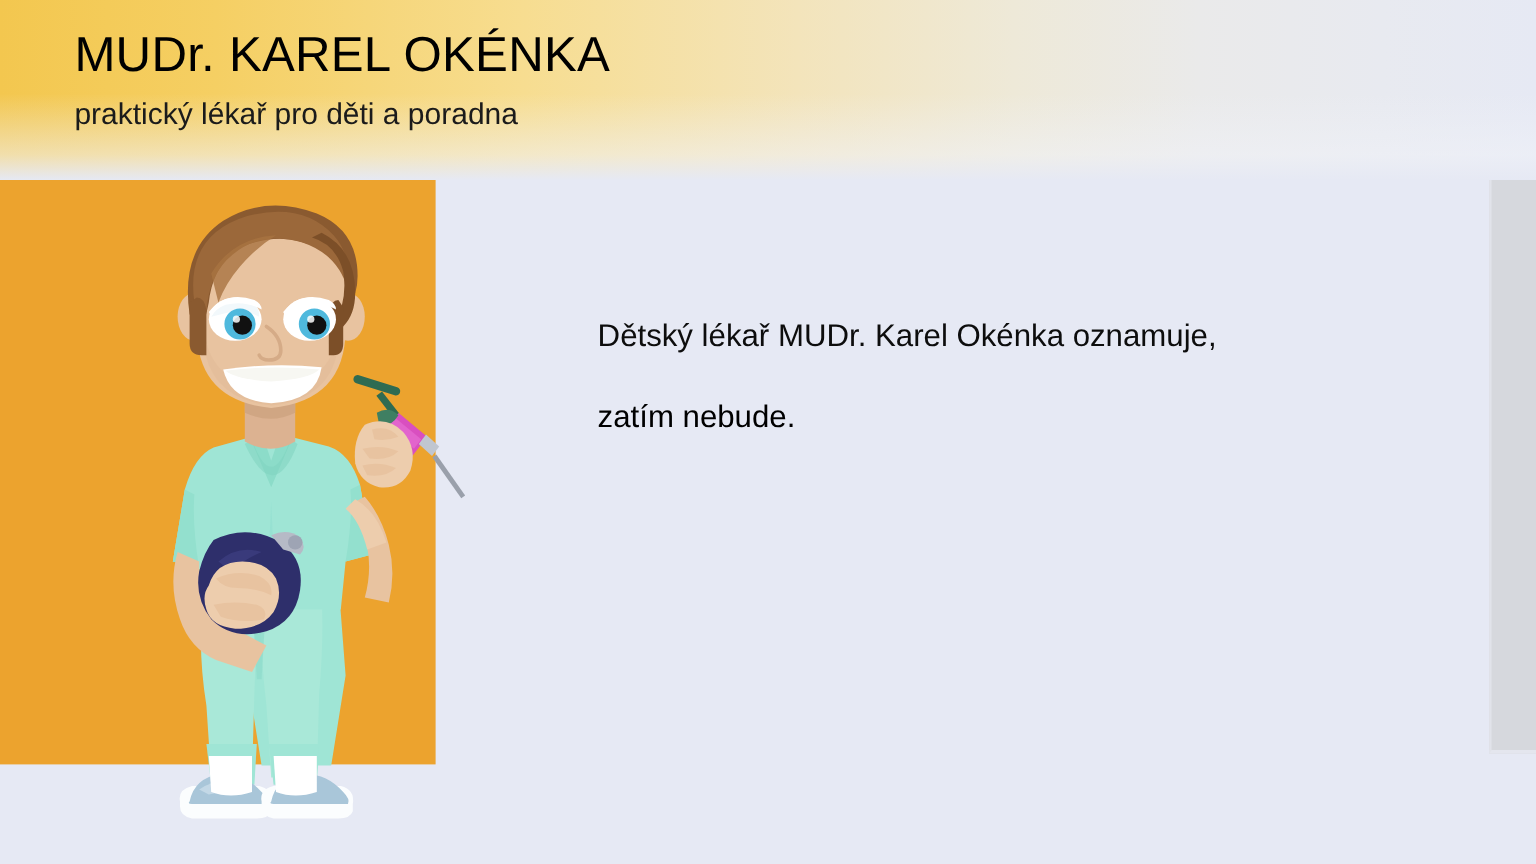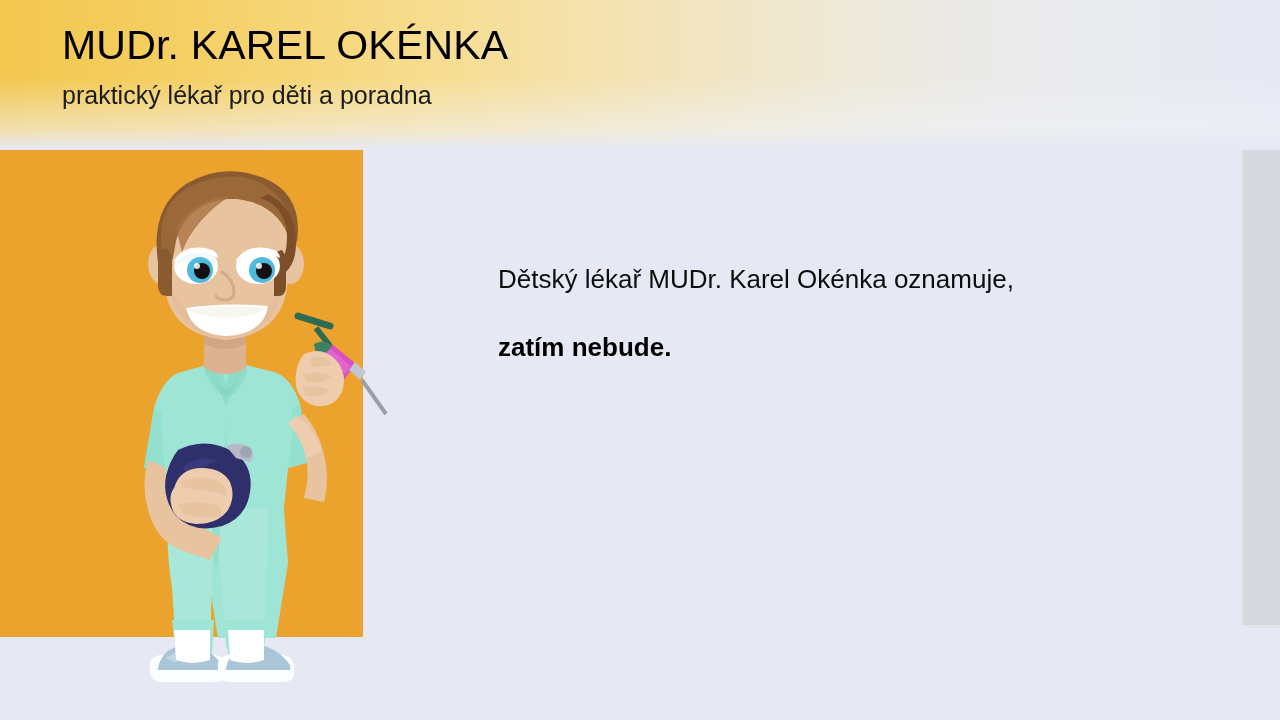--- a/index.html
+++ b/index.html
@@ -108,21 +108,21 @@
   .ann-line {
     font-size: 26px;
     line-height: 35px;
     color: #0d0d0d;
     white-space: nowrap;
   }
   .ann-strong {
     font-size: 26px;
     line-height: 35px;
     color: #000000;
-    font-weight: bold;
+    font-weight: normal;
     white-space: nowrap;
   }
   .ann-gap { height: 33px; }
   .ann-gap-sm { height: 30px; }
 </style>
 </head>
 <body>
 
 <div id="header-banner">
   <div id="header-title">MUDr. KAREL OKÉNKA</div>

